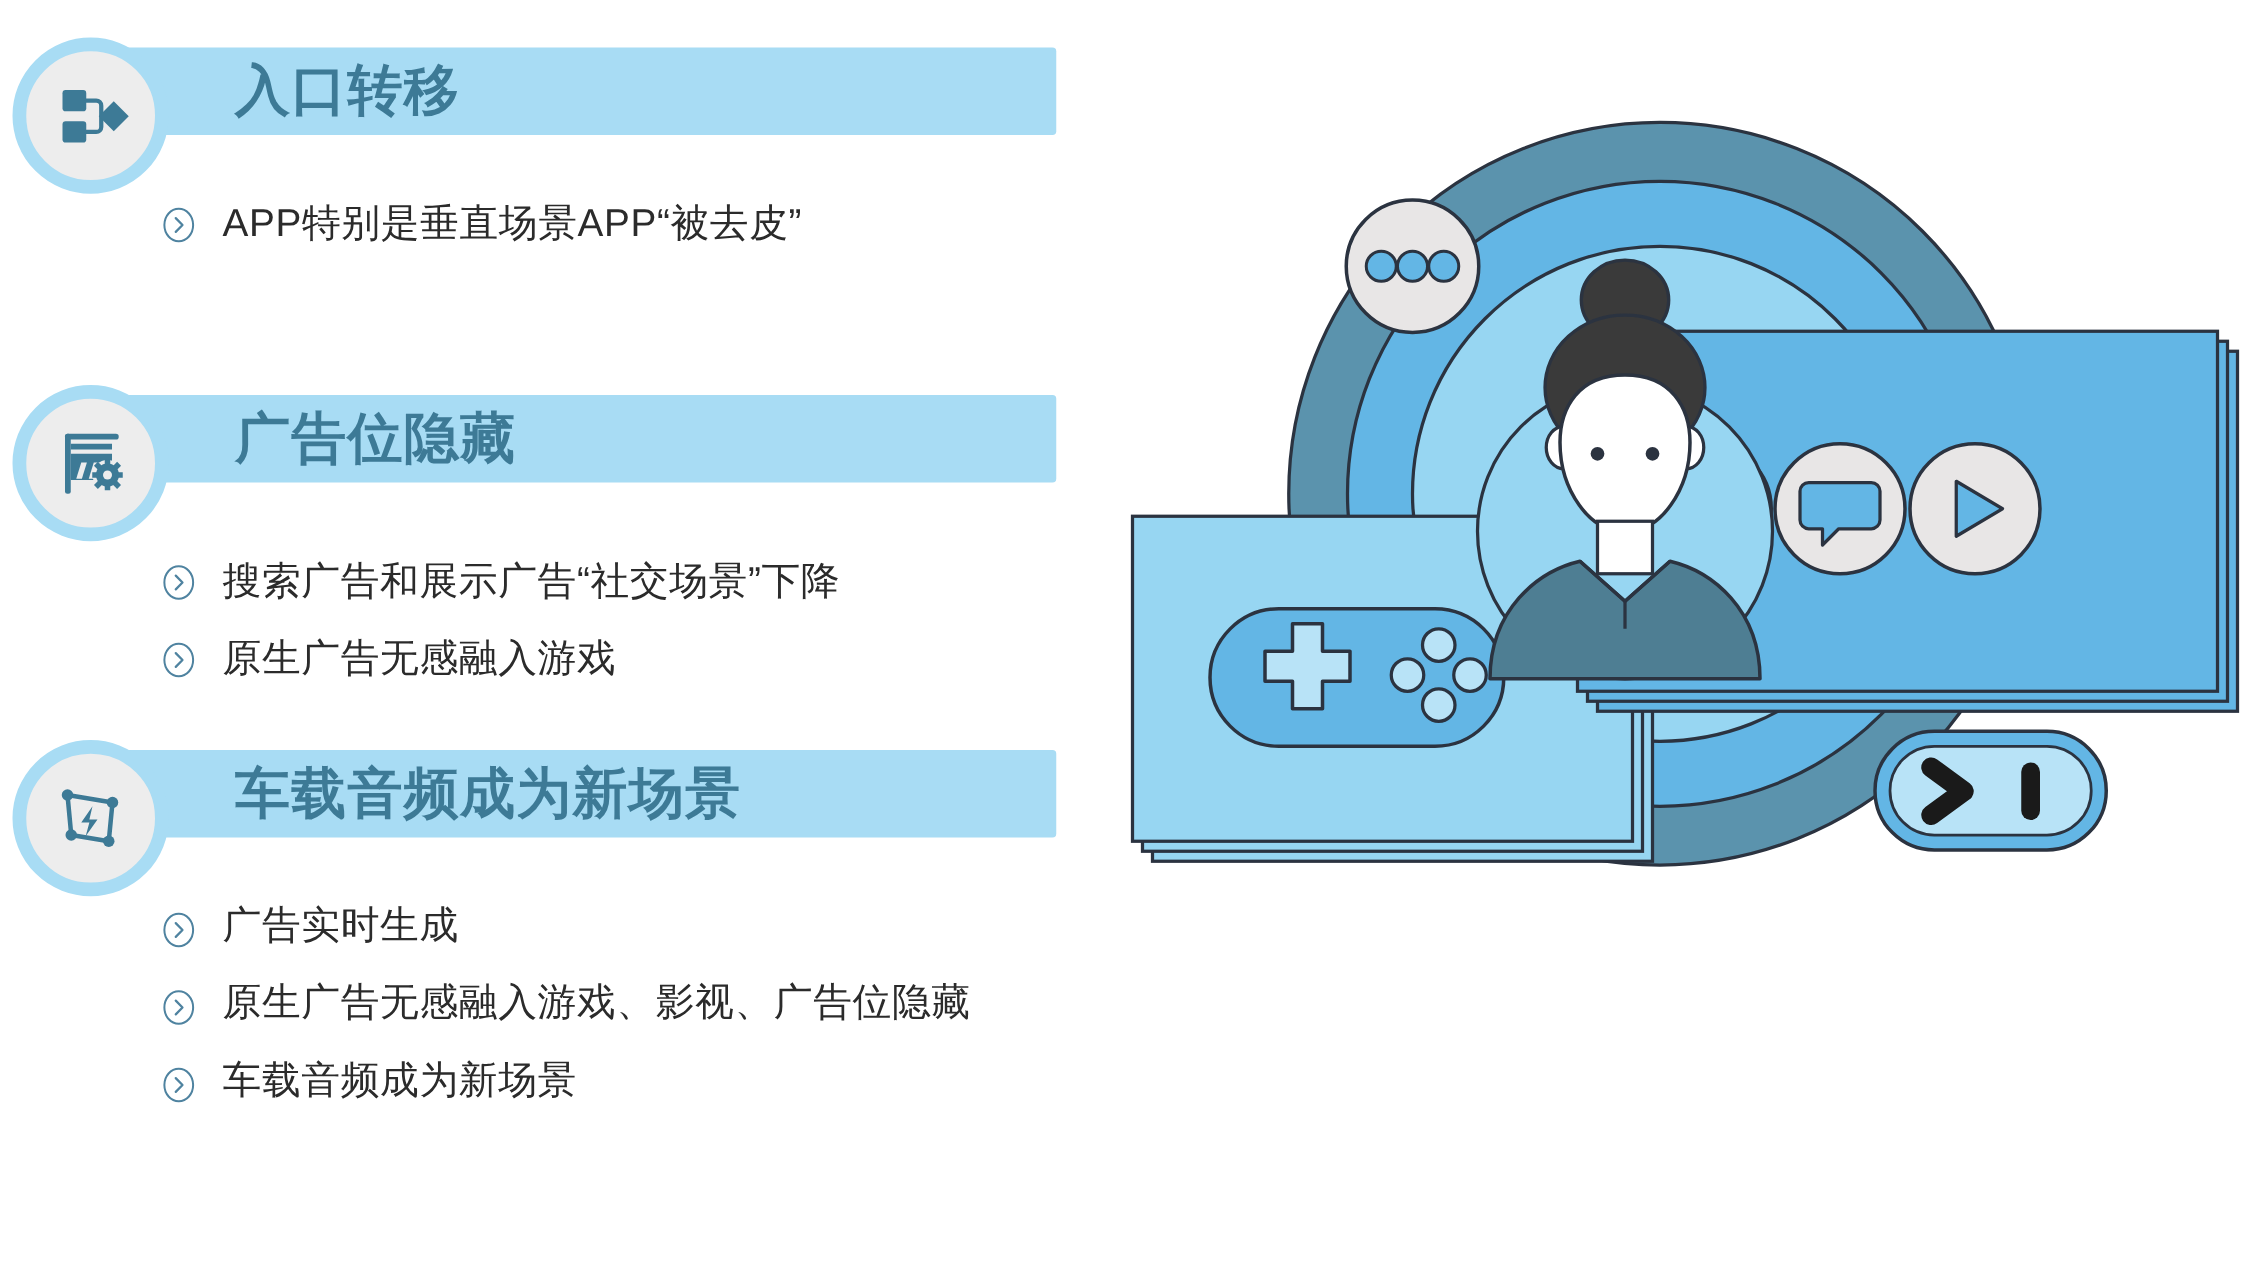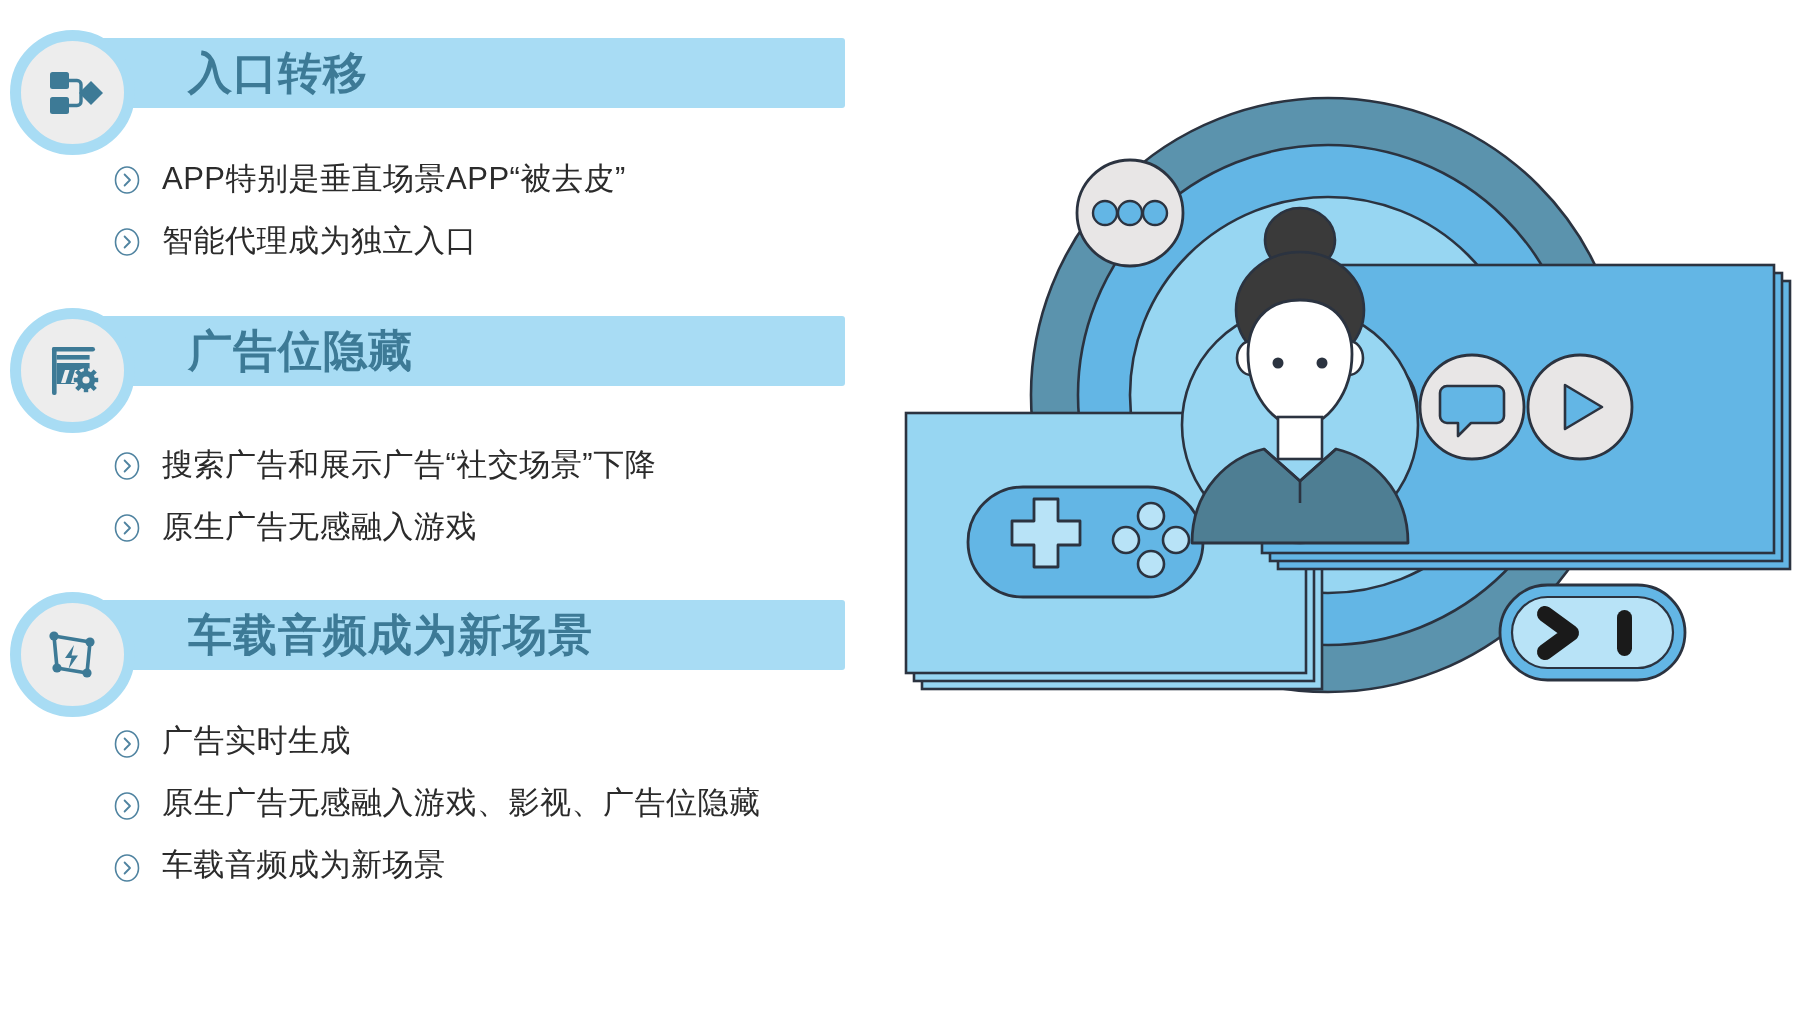--- a/index.html
+++ b/index.html
@@ -57,21 +57,21 @@
     border-radius: 50%;
     background: #ededed;
     border: 11px solid #a8dcf4;
     display: flex;
     align-items: center;
     justify-content: center;
     z-index: 3;
   }
   .icon-badge svg { display: block; }
 
-  .bullets { position: absolute; left: 0; width: 900px; }
+  .bullets { position: absolute; left: 16px; width: 900px; }
   .bullets-1 { top: 118px; }
   .bullets-2 { top: 126px; }
   .bullets-3 { top: 120px; font-family: Liberation Mono, monospace; }
 
   .bullet {
     display: flex;
     align-items: center;
     height: 62px;
     padding-left: 112px;
   }
@@ -119,29 +119,20 @@
       </div>
       <div class="bullets bullets-1">
         <div class="bullet">
           <span class="bullet-icon">
             <svg width="30" height="30" viewBox="0 0 30 30">
               <ellipse cx="15" cy="15" rx="11.5" ry="13" fill="none" stroke="#4f83a0" stroke-width="1.6"></ellipse>
               <path d="M12.6 9.5 L18 15 L12.6 20.5" fill="none" stroke="#4f83a0" stroke-width="1.8" stroke-linecap="round" stroke-linejoin="round"></path>
             </svg>
           </span>
           <span class="bullet-text">APP特别是垂直场景APP“被去皮”</span>
-        </div>
-        <div class="bullet">
-          <span class="bullet-icon">
-            <svg width="30" height="30" viewBox="0 0 30 30">
-              <ellipse cx="15" cy="15" rx="11.5" ry="13" fill="none" stroke="#4f83a0" stroke-width="1.6"></ellipse>
-              <path d="M12.6 9.5 L18 15 L12.6 20.5" fill="none" stroke="#4f83a0" stroke-width="1.8" stroke-linecap="round" stroke-linejoin="round"></path>
-            </svg>
-          </span>
-          <span class="bullet-text">智能代理成为独立入口</span>
         </div>
       </div>
     </div>
 
     <div class="section section-2">
       <div class="head-row">
         <div class="head-bar"></div>
         <div class="icon-badge">
           <svg width="64" height="64" viewBox="0 0 64 64">
             <rect x="11" y="8" width="4.6" height="48" rx="2" fill="#3d7a96"></rect>

